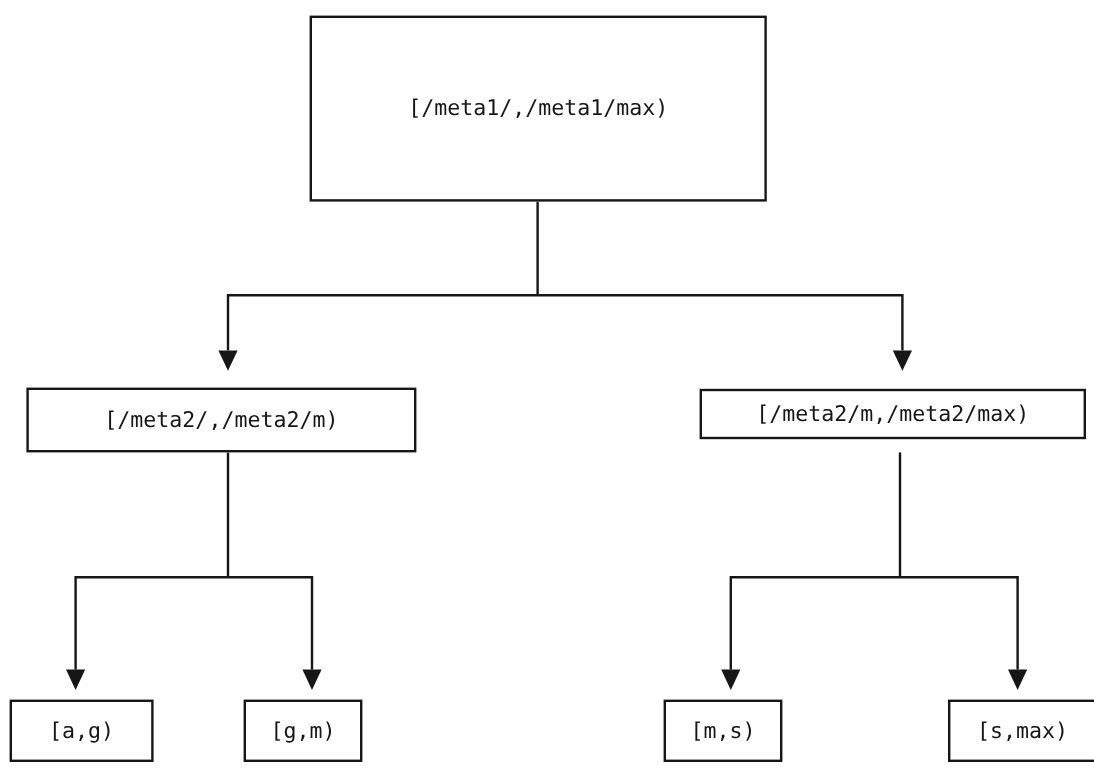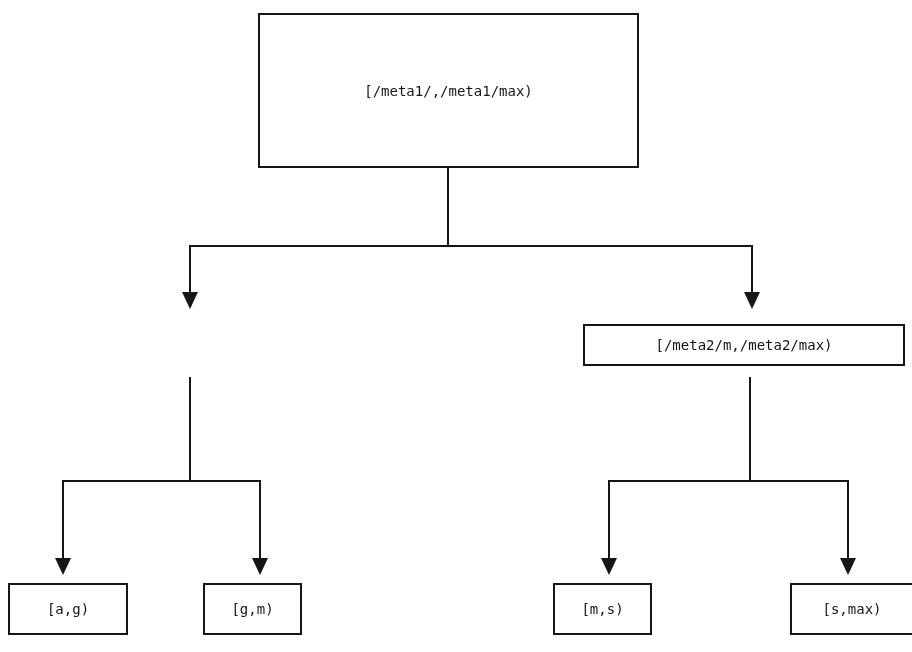--- a/index.html
+++ b/index.html
@@ -24,21 +24,21 @@
   }
   .node {
     position: absolute;
     box-sizing: border-box;
     border: 2px solid #161616;
     background: #ffffff;
     display: flex;
     align-items: center;
     justify-content: center;
     color: #161616;
-    font-size: 14px;
+    font-size: 18px;
     letter-spacing: 0px;
     white-space: nowrap;
   }
   .node-root   { left: 258px; top: 13px;  width: 381px; height: 155px; }
   .node-l2a    { left: 22px;  top: 323px; width: 325px; height: 54px;  }
   .node-l2b    { left: 583px; top: 324px; width: 322px; height: 42px;  }
   .node-leaf1  { left: 8px;   top: 583px; width: 120px; height: 52px;  }
   .node-leaf2  { left: 203px; top: 583px; width: 99px;  height: 52px;  }
   .node-leaf3  { left: 553px; top: 583px; width: 99px;  height: 52px;  }
   .node-leaf4  { left: 778px; top: 583px; width: 124px; height: 52px; margin-left: 12px;  }
@@ -73,20 +73,23 @@
       <polygon points="252,558 268,558 260,575"></polygon>
       <polygon points="601,558 617,558 609,575"></polygon>
       <polygon points="840,558 856,558 848,575"></polygon>
     </g>
   </svg>
 
   <div class="node node-root">
     <span>[/meta1/,/meta1/max)</span>
   </div>
 
+  <div class="node node-l2a">
+    <span>[/meta2/,/meta2/m)</span>
+  </div>
 
   <div class="node node-l2b">
     <span>[/meta2/m,/meta2/max)</span>
   </div>
 
   <div class="node node-leaf1">
     <span>[a,g)</span>
   </div>
 
   <div class="node node-leaf3">

